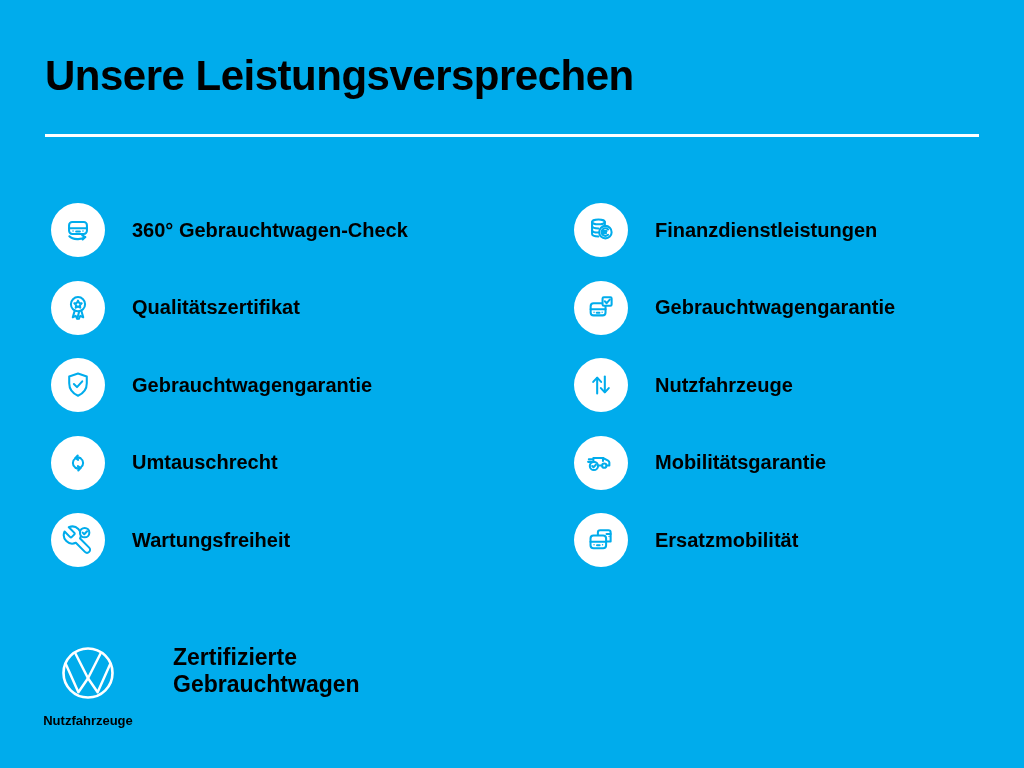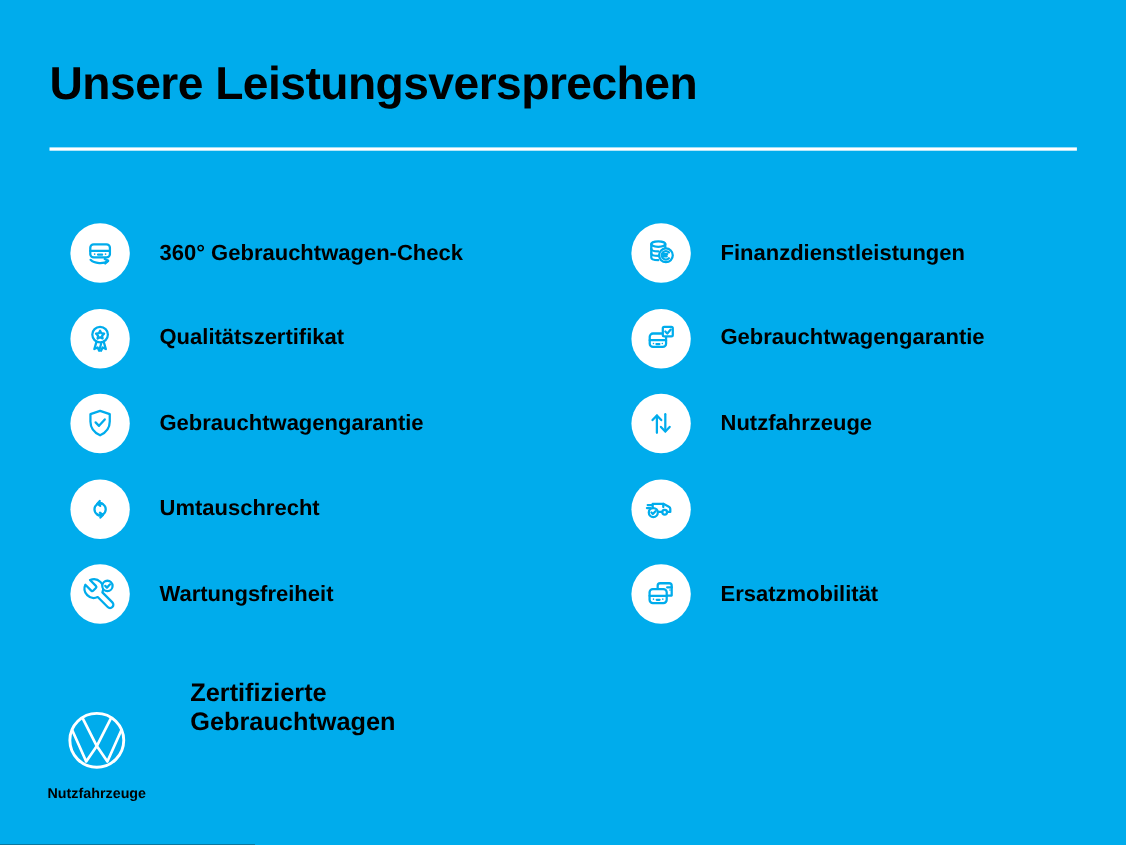--- a/index.html
+++ b/index.html
@@ -7,42 +7,42 @@
     position:relative;width:1024px;height:768px;overflow:hidden;
     background:#00ACEC;color:#fff;
     font-family:"Liberation Sans",sans-serif;
   }
   .title{
     position:absolute;left:45px;top:52px;
     font-size:42px;font-weight:bold;letter-spacing:-0.5px;white-space:nowrap;
   }
   .divider{position:absolute;left:45px;top:134px;width:934px;height:3px;background:#ffffff;}
   .col{position:absolute;top:203px;display:flex;flex-direction:column;gap:23.5px;}
-  .col-left{left:64px;}
+  .col-left{left:51px;}
   .col-right{left:574px;}
   .promise-row{display:flex;align-items:center;gap:27px;height:54px;}
   .icon-circle{
     width:54px;height:54px;border-radius:50%;background:#ffffff;color:#00ACEC;
     display:flex;align-items:center;justify-content:center;flex:0 0 54px;
   }
   svg.glyph{
     width:34px;height:34px;display:block;
     stroke:currentColor;fill:none;stroke-width:1.45;
     stroke-linecap:round;stroke-linejoin:round;
   }
   .promise-label{font-size:20px;font-weight:bold;white-space:nowrap;}
   .vw-logo{position:absolute;left:60px;top:645px;width:56px;height:56px;color:#fff;}
   .vw-logo svg{width:56px;height:56px;display:block;stroke:currentColor;fill:none;
     stroke-linecap:round;stroke-linejoin:round;}
   .brand-label{
     position:absolute;left:36px;top:713px;width:104px;text-align:center;
     font-size:13px;font-weight:bold;
   }
   .program{
-    position:absolute;left:173px;top:616px;
+    position:absolute;left:173px;top:644px;
     font-size:23px;font-weight:bold;line-height:27px;
   }
 </style>
 </head>
 <body>
 
 <svg width="0" height="0" style="position:absolute" aria-hidden="true">
   <defs>
     <symbol id="sym-car-360-icon" viewBox="0 0 24 24">
       <rect x="5.7" y="6.4" width="12.6" height="8.4" rx="2.2"></rect>
@@ -206,20 +206,21 @@
           </svg>
         </div>
         <div class="promise-label">Nutzfahrzeuge</div>
       </div>
       <div class="promise-row">
         <div class="icon-circle" style="color: rgb(0, 172, 236);">
           <svg class="glyph" viewBox="0 0 24 24">
             <use href="#sym-van-check-icon"></use>
           </svg>
         </div>
+        <div class="promise-label">Mobilitätsgarantie</div>
       </div>
       <div class="promise-row">
         <div class="icon-circle" style="color: rgb(0, 172, 236);">
           <svg class="glyph" viewBox="0 0 24 24">
             <use href="#sym-two-cars-icon"></use>
           </svg>
         </div>
         <div class="promise-label">Ersatzmobilität</div>
       </div>
     </div>

